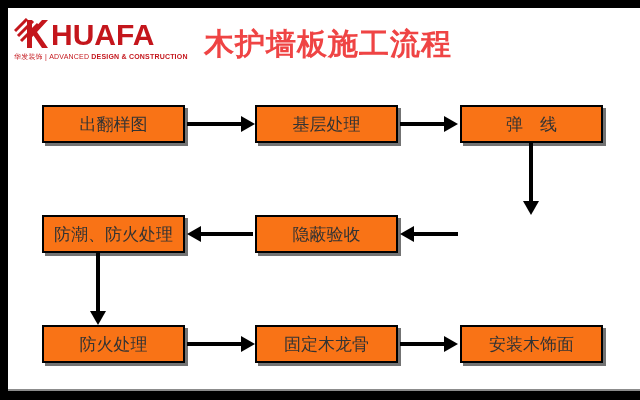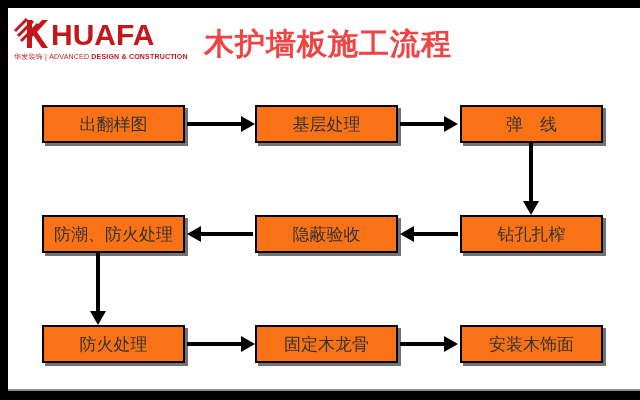--- a/index.html
+++ b/index.html
@@ -105,23 +105,20 @@
   <div class="node col-b row-1">
     <span>基层处理</span>
   </div>
 
   <div class="node col-a row-2">
     <span>防潮、防火处理</span>
   </div>
   <div class="node col-b row-2">
     <span>隐蔽验收</span>
   </div>
-  <div class="node col-c row-2">
-    <span>钻孔扎榨</span>
-  </div>
 
   <div class="node col-a row-3">
     <span>防火处理</span>
   </div>
   <div class="node col-b row-3">
     <span>固定木龙骨</span>
   </div>
   <div class="node col-c row-3">
     <span>安装木饰面</span>
   </div>

